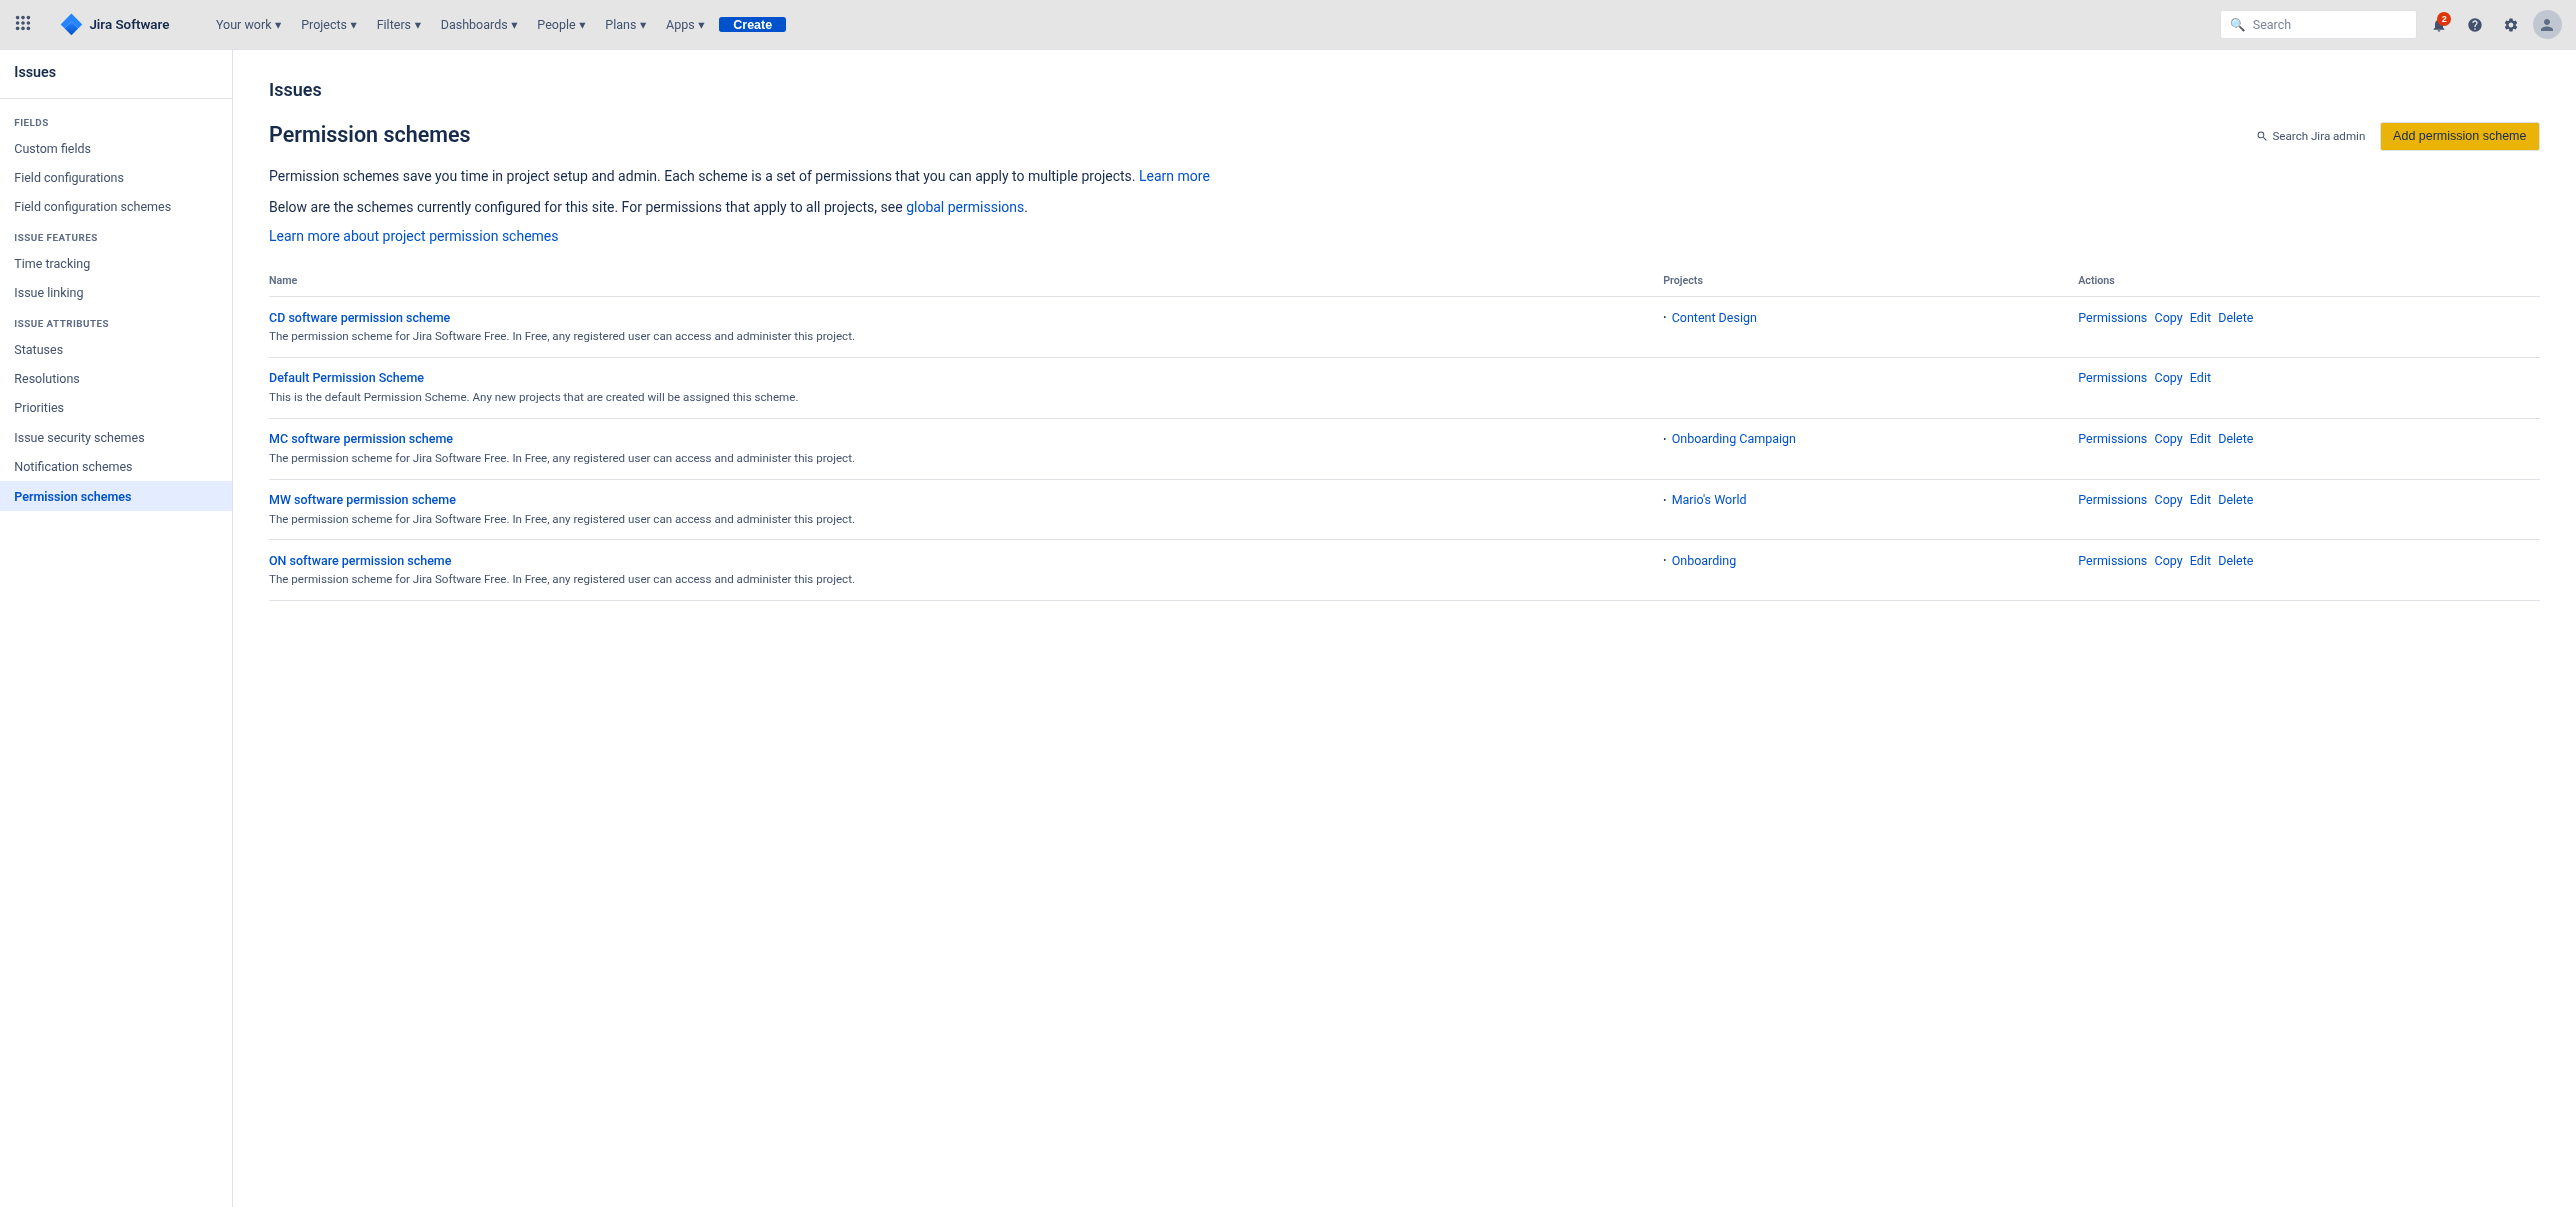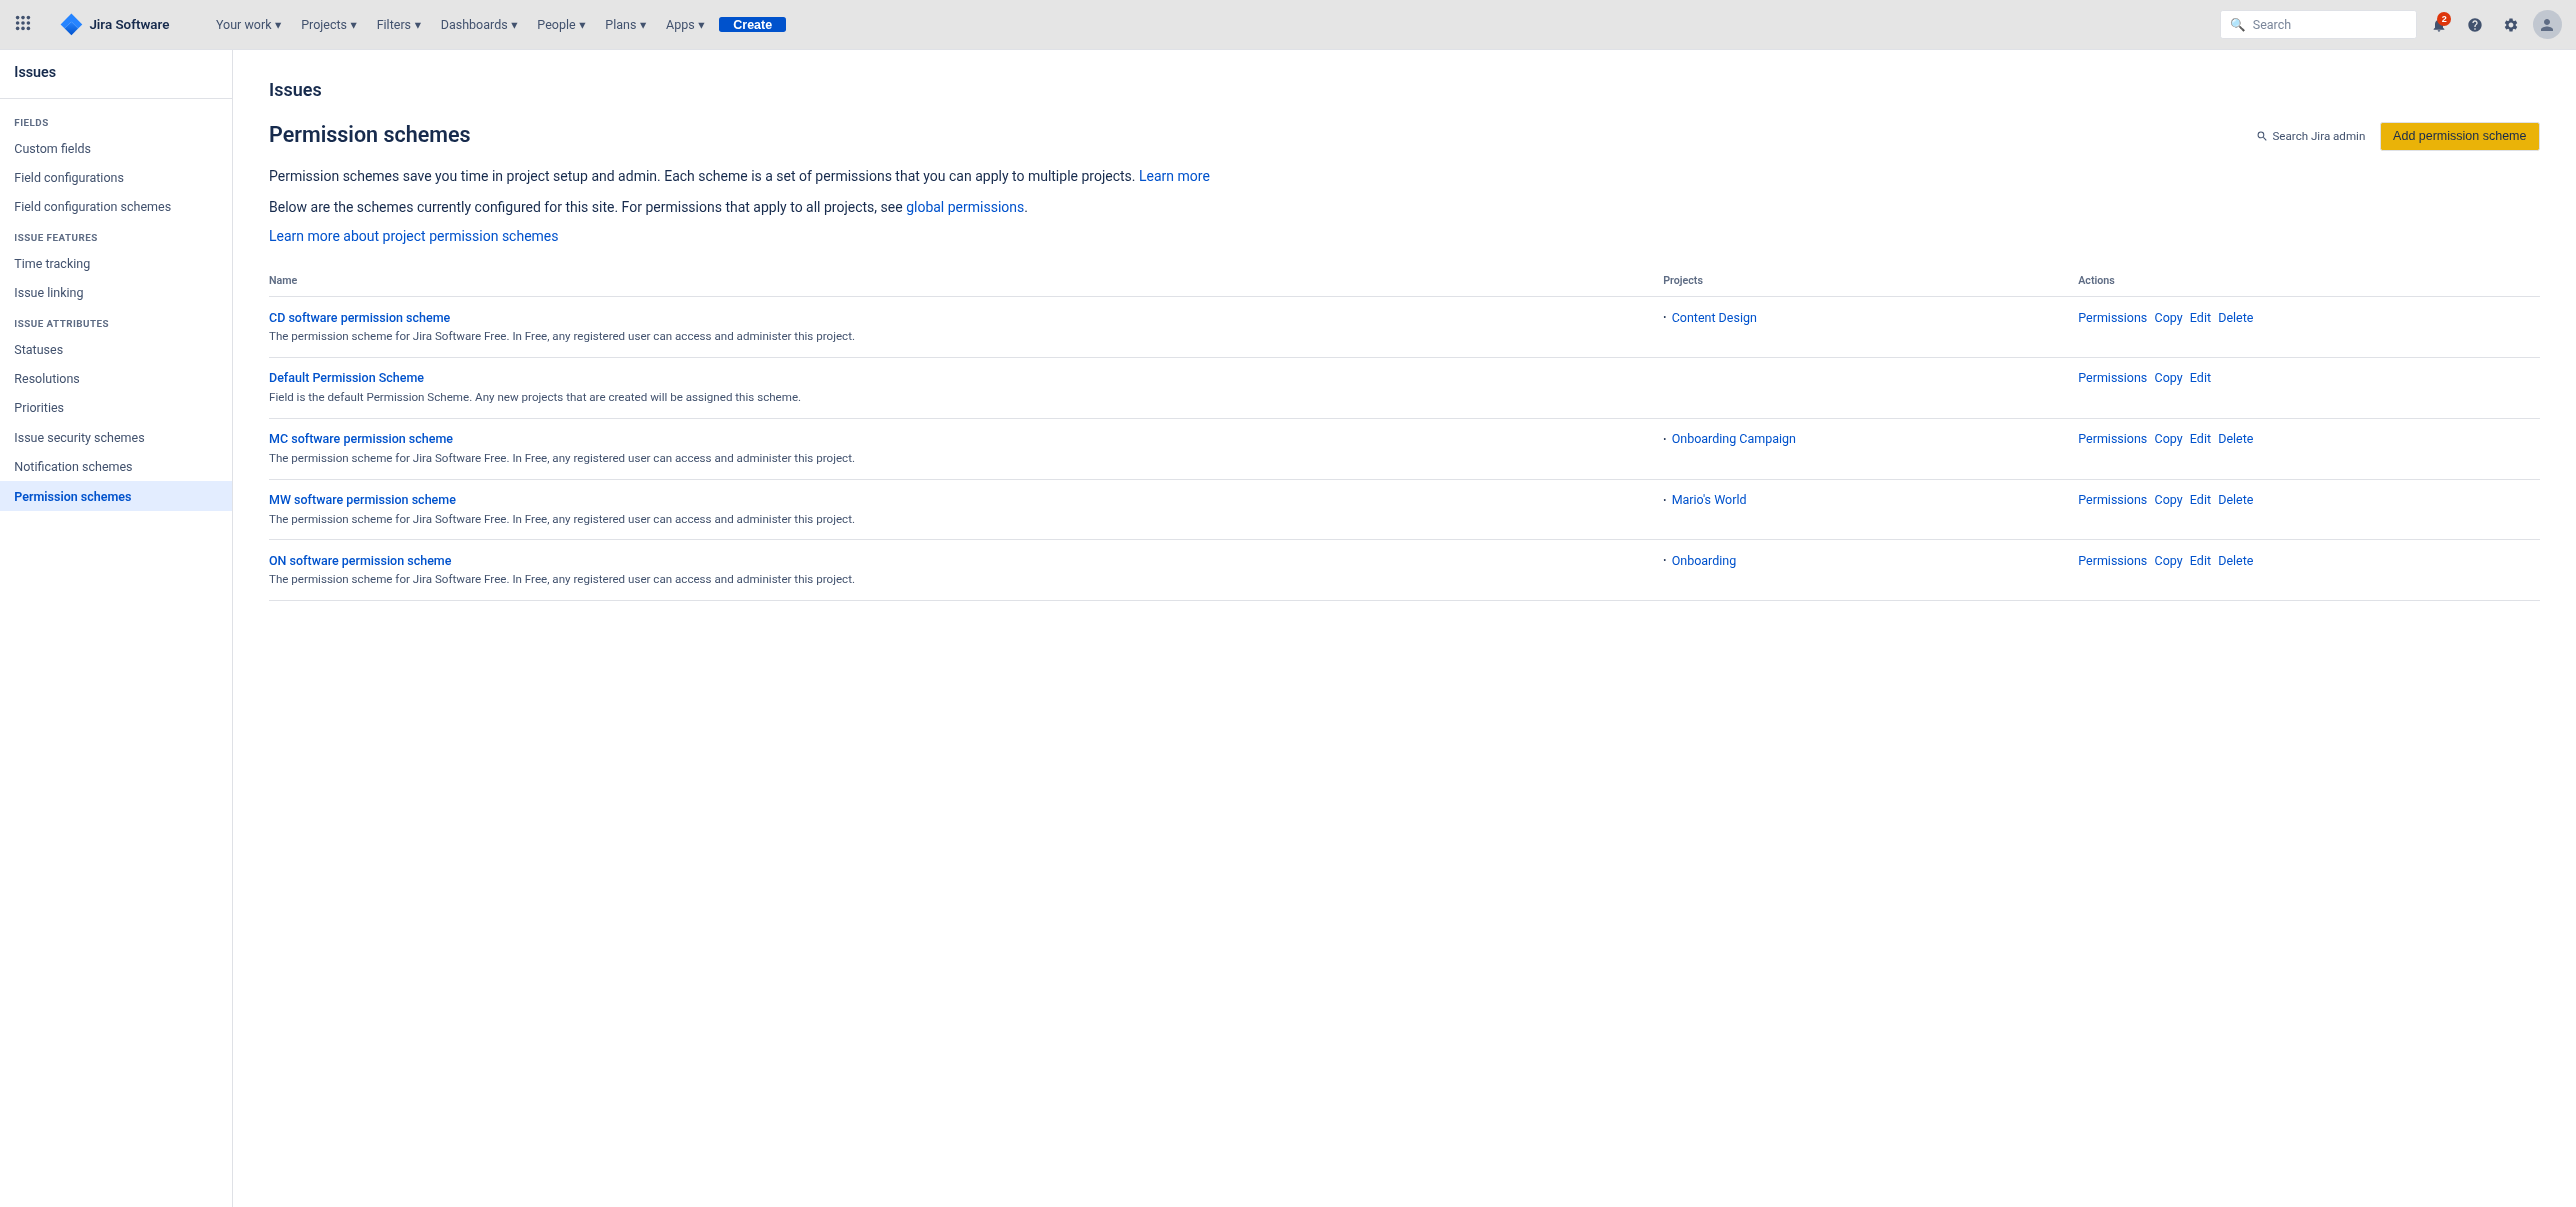--- a/index.html
+++ b/index.html
@@ -296,21 +296,21 @@
             <td class="td-name"><a href="#" class="scheme-name-link">CD software permission scheme</a><div class="scheme-desc">The permission scheme for Jira Software Free. In Free, any registered user can access and administer this project.</div></td>
             <td class="td-projects">
               <div class="project-item">
                 <span class="project-bullet">•</span>
                 <a href="#" class="project-link">Content Design</a>
               </div>
             </td>
             <td class="td-actions"><a href="#" class="action-link">Permissions</a><a href="#" class="action-link">Copy</a><a href="#" class="action-link">Edit</a><a href="#" class="action-link">Delete</a></td>
           </tr>
           <tr>
-            <td class="td-name"><a href="#" class="scheme-name-link">Default Permission Scheme</a><div class="scheme-desc">Field is the default Permission Scheme. Any new projects that are created will be assigned this scheme.</div></td>
+            <td class="td-name"><a href="#" class="scheme-name-link">Default Permission Scheme</a><div class="scheme-desc">This is the default Permission Scheme. Any new projects that are created will be assigned this scheme.</div></td>
             <td class="td-projects"></td>
             <td class="td-actions"><a href="#" class="action-link">Permissions</a><a href="#" class="action-link">Copy</a><a href="#" class="action-link">Edit</a></td>
           </tr>
           <tr>
             <td class="td-name"><a href="#" class="scheme-name-link">MC software permission scheme</a><div class="scheme-desc">The permission scheme for Jira Software Free. In Free, any registered user can access and administer this project.</div></td>
             <td class="td-projects">
               <div class="project-item">
                 <span class="project-bullet">•</span>
                 <a href="#" class="project-link">Onboarding Campaign</a>
               </div>

